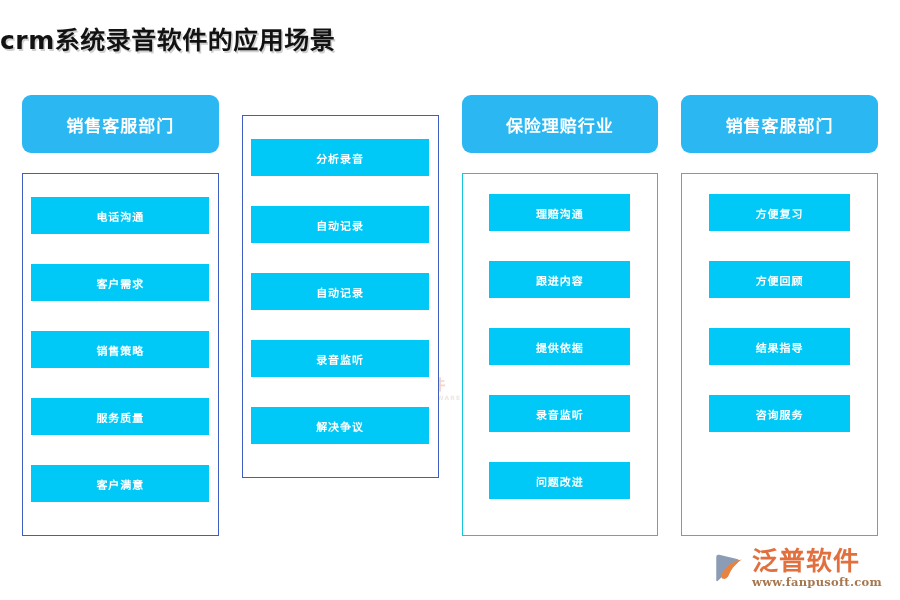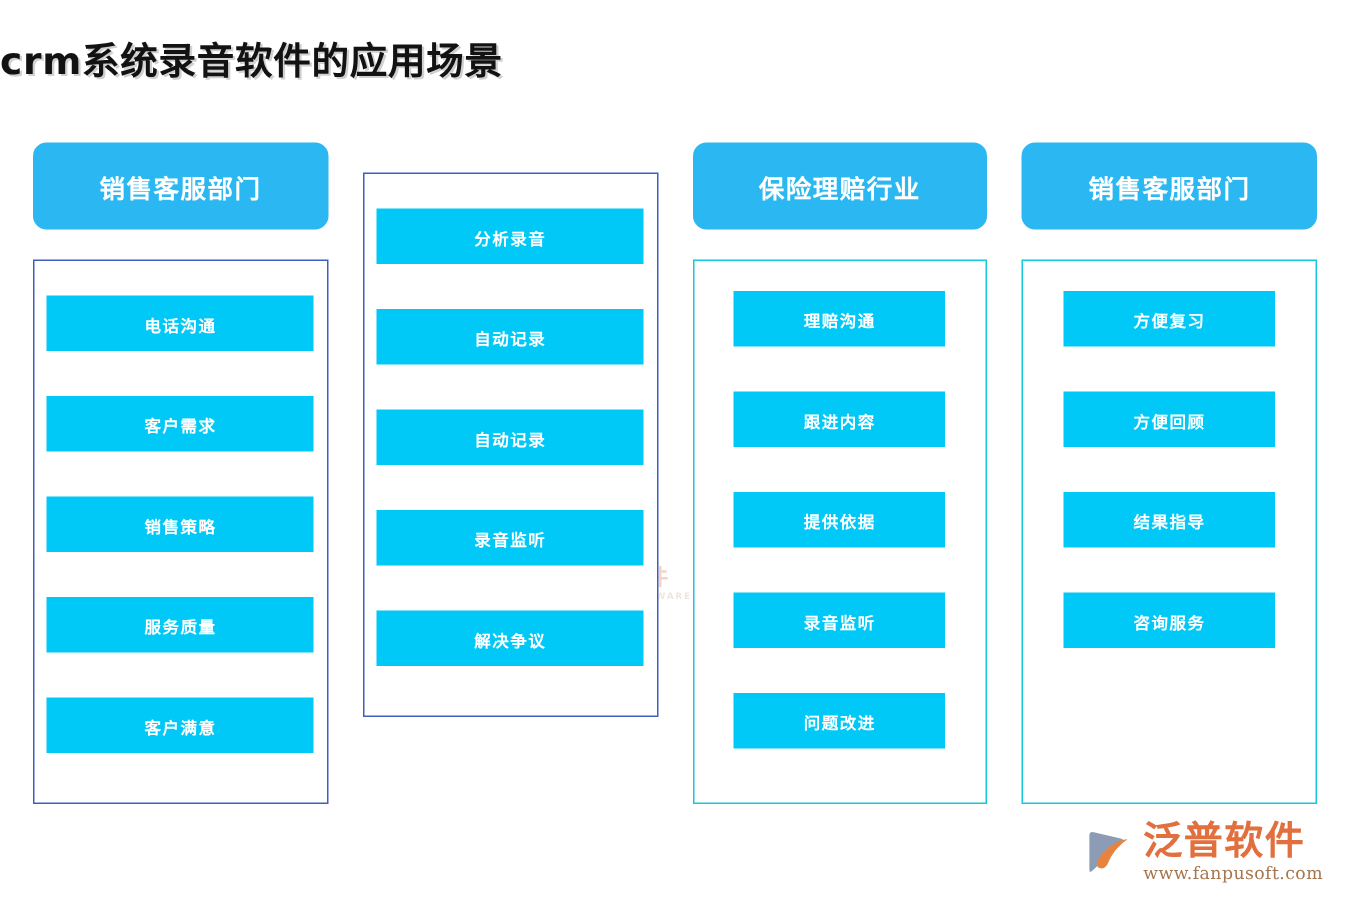--- a/index.html
+++ b/index.html
@@ -176,21 +176,21 @@
   }
   .brand-logo .logo-cn {
     font-size: 26px;
     font-weight: bold;
     color: #e2703e;
     letter-spacing: 1px;
     white-space: nowrap;
   }
   .brand-logo .logo-url {
     font-size: 11.5px;
-    font-weight: normal;
+    font-weight: bold;
     color: #a6774f;
     letter-spacing: 0.3px;
     margin-top: 3px;
     white-space: nowrap;
     font-family: "DejaVu Serif", "Liberation Serif", serif;
   }
 </style>
 </head>
 <body>
 

